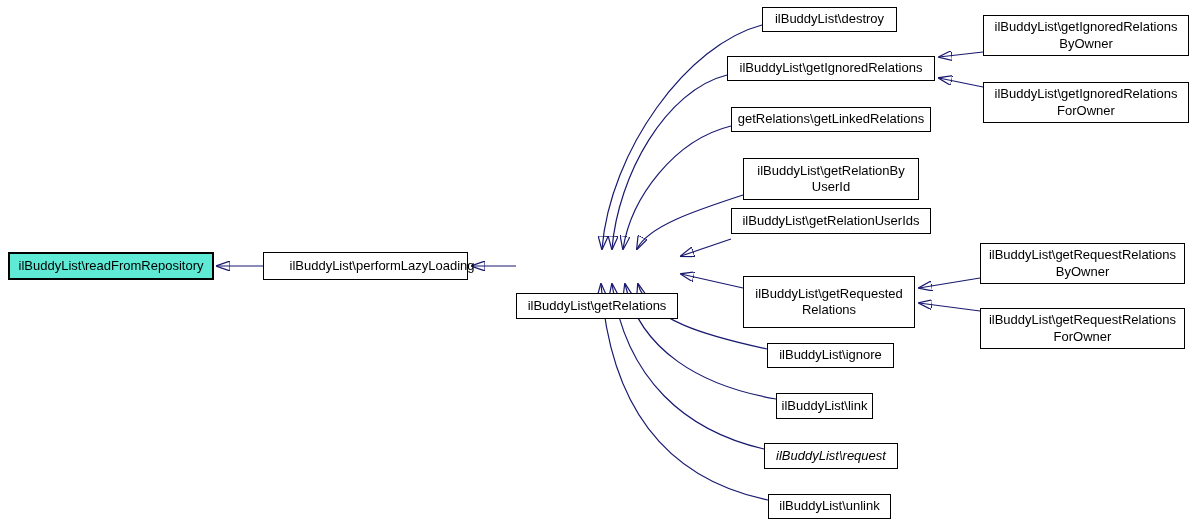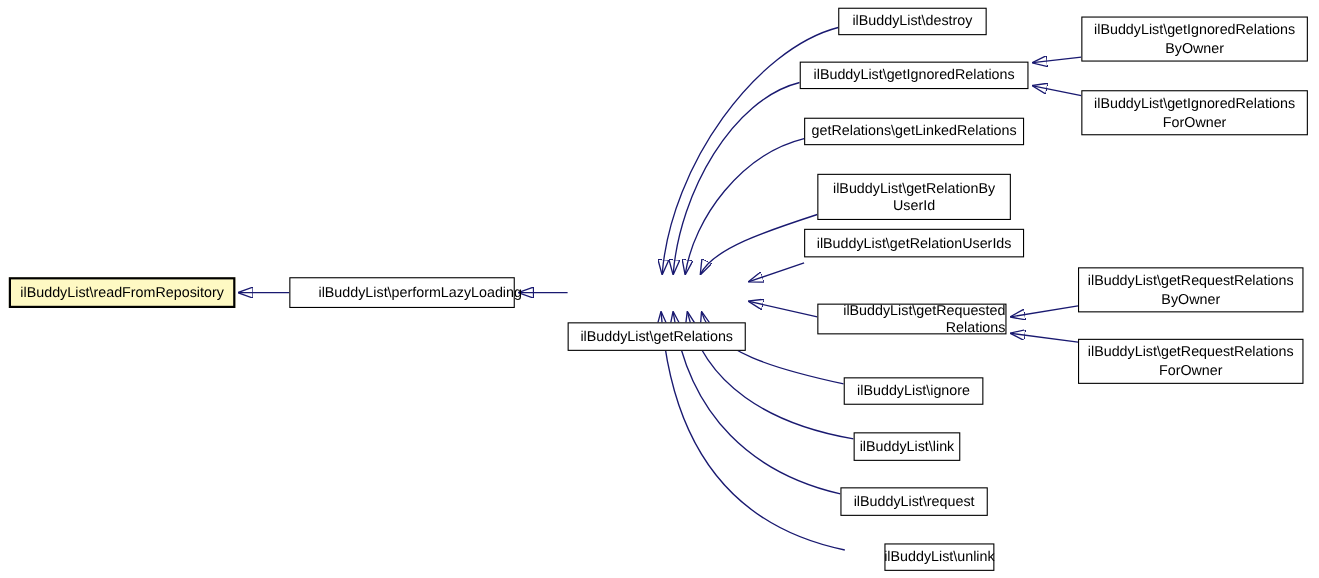--- a/index.html
+++ b/index.html
@@ -26,21 +26,21 @@
     line-height: 1.25;
     display: flex;
     flex-direction: column;
     align-items: center;
     justify-content: center;
     text-align: center;
     white-space: nowrap;
     cursor: pointer;
   }
   .node.highlight {
-    background: #fef9c3;
+    background: #5eead4;
     border-width: 2px;
     cursor: default;
     text-align: right;
   }
 </style>
 </head>
 <body>
 
 <div class="canvas">
 
@@ -94,38 +94,38 @@
 
   <div class="node" style="left:743px; top:158px; width:176px; height:42px;text-align:center;">
     <span>ilBuddyList\getRelationBy</span>
     <span>UserId</span>
   </div>
 
   <div class="node" style="left:731px; top:208px; width:200px; height:26px;">
     <span>ilBuddyList\getRelationUserIds</span>
   </div>
 
-  <div class="node" style="left:743px; top:276px; width:172px; height:28px;align-items:flex-end;">
+  <div class="node" style="left:743px; top:276px; width:172px; height:52px;">
     <span>ilBuddyList\getRequested</span>
     <span>Relations</span>
   </div>
 
   <div class="node" style="left:767px; top:343px; width:127px; height:25px;">
     <span>ilBuddyList\ignore</span>
   </div>
 
   <div class="node" style="left:776px; top:393px; width:97px; height:26px;">
     <span>ilBuddyList\link</span>
   </div>
 
-  <div class="node" style="left:764px; top:443px; width:134px; height:26px;">
+  <div class="node" style="left:764px; top:443px; width:134px; height:26px;font-style:italic;">
     <span>ilBuddyList\request</span>
   </div>
 
-  <div class="node" style="left:768px; top:494px; width:100px; height:25px;margin-left:36px;">
+  <div class="node" style="left:768px; top:494px; width:123px; height:25px;">
     <span>ilBuddyList\unlink</span>
   </div>
 
   <div class="node" style="left:983px; top:15px; width:206px; height:41px;">
     <span>ilBuddyList\getIgnoredRelations</span>
     <span>ByOwner</span>
   </div>
 
   <div class="node" style="left:983px; top:82px; width:206px; height:41px;">
     <span>ilBuddyList\getIgnoredRelations</span>

